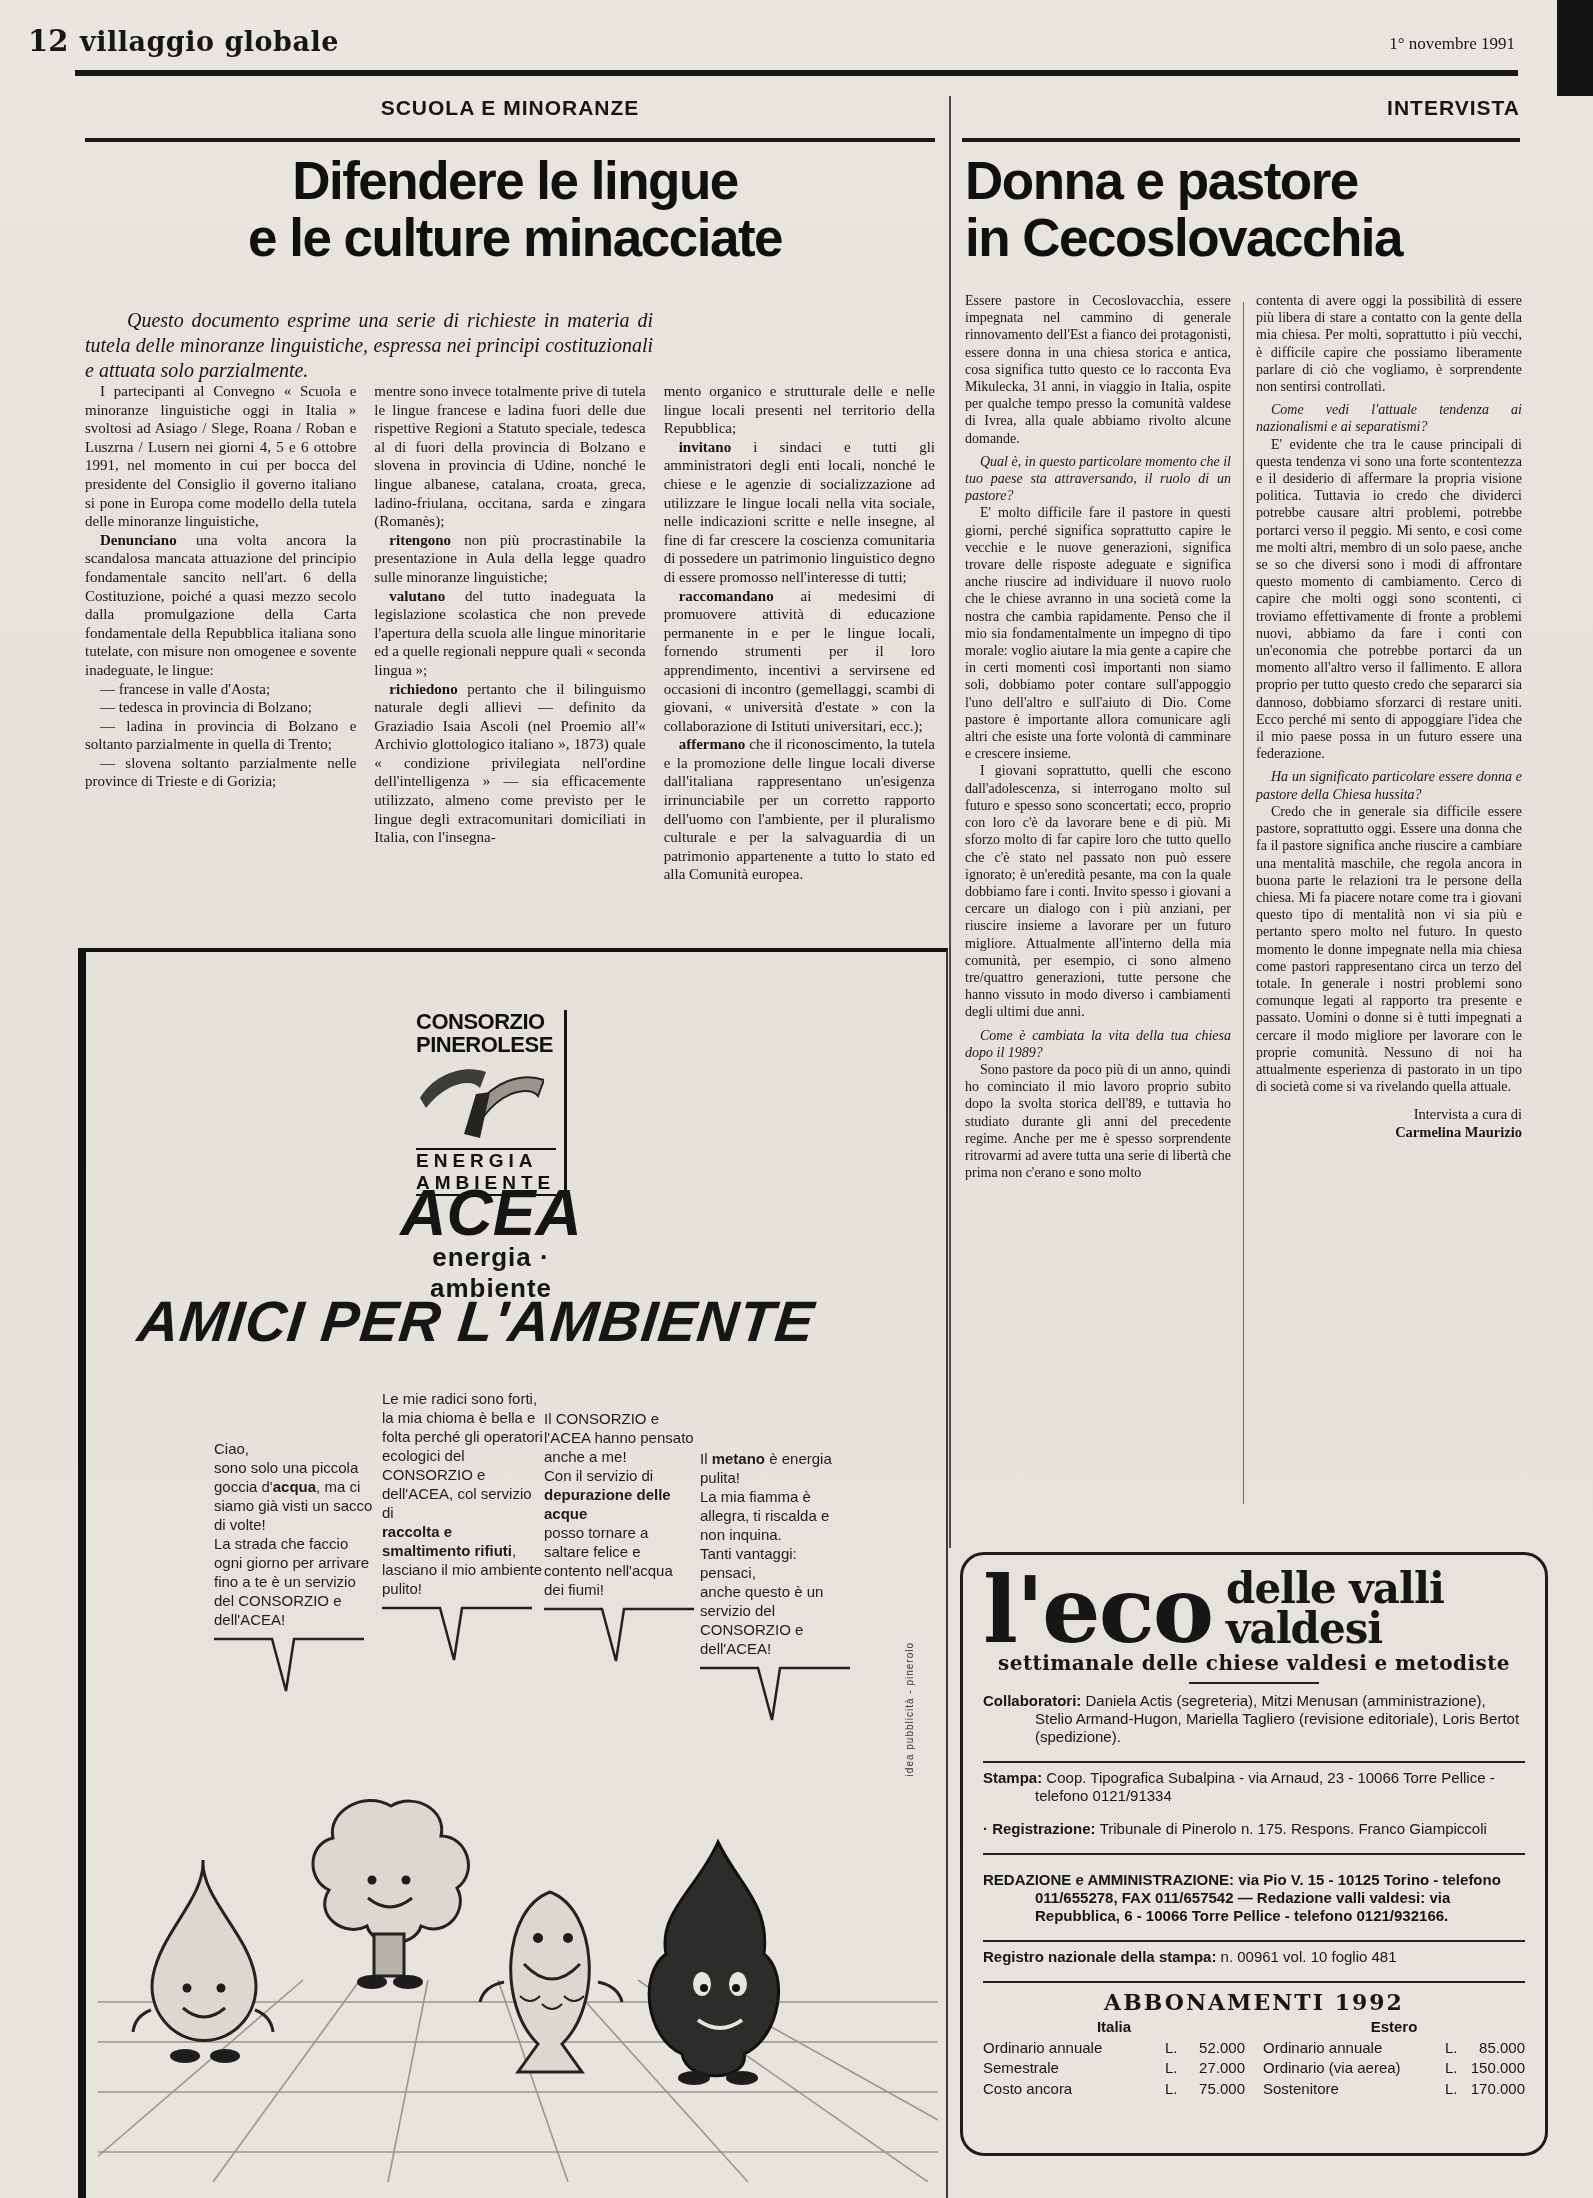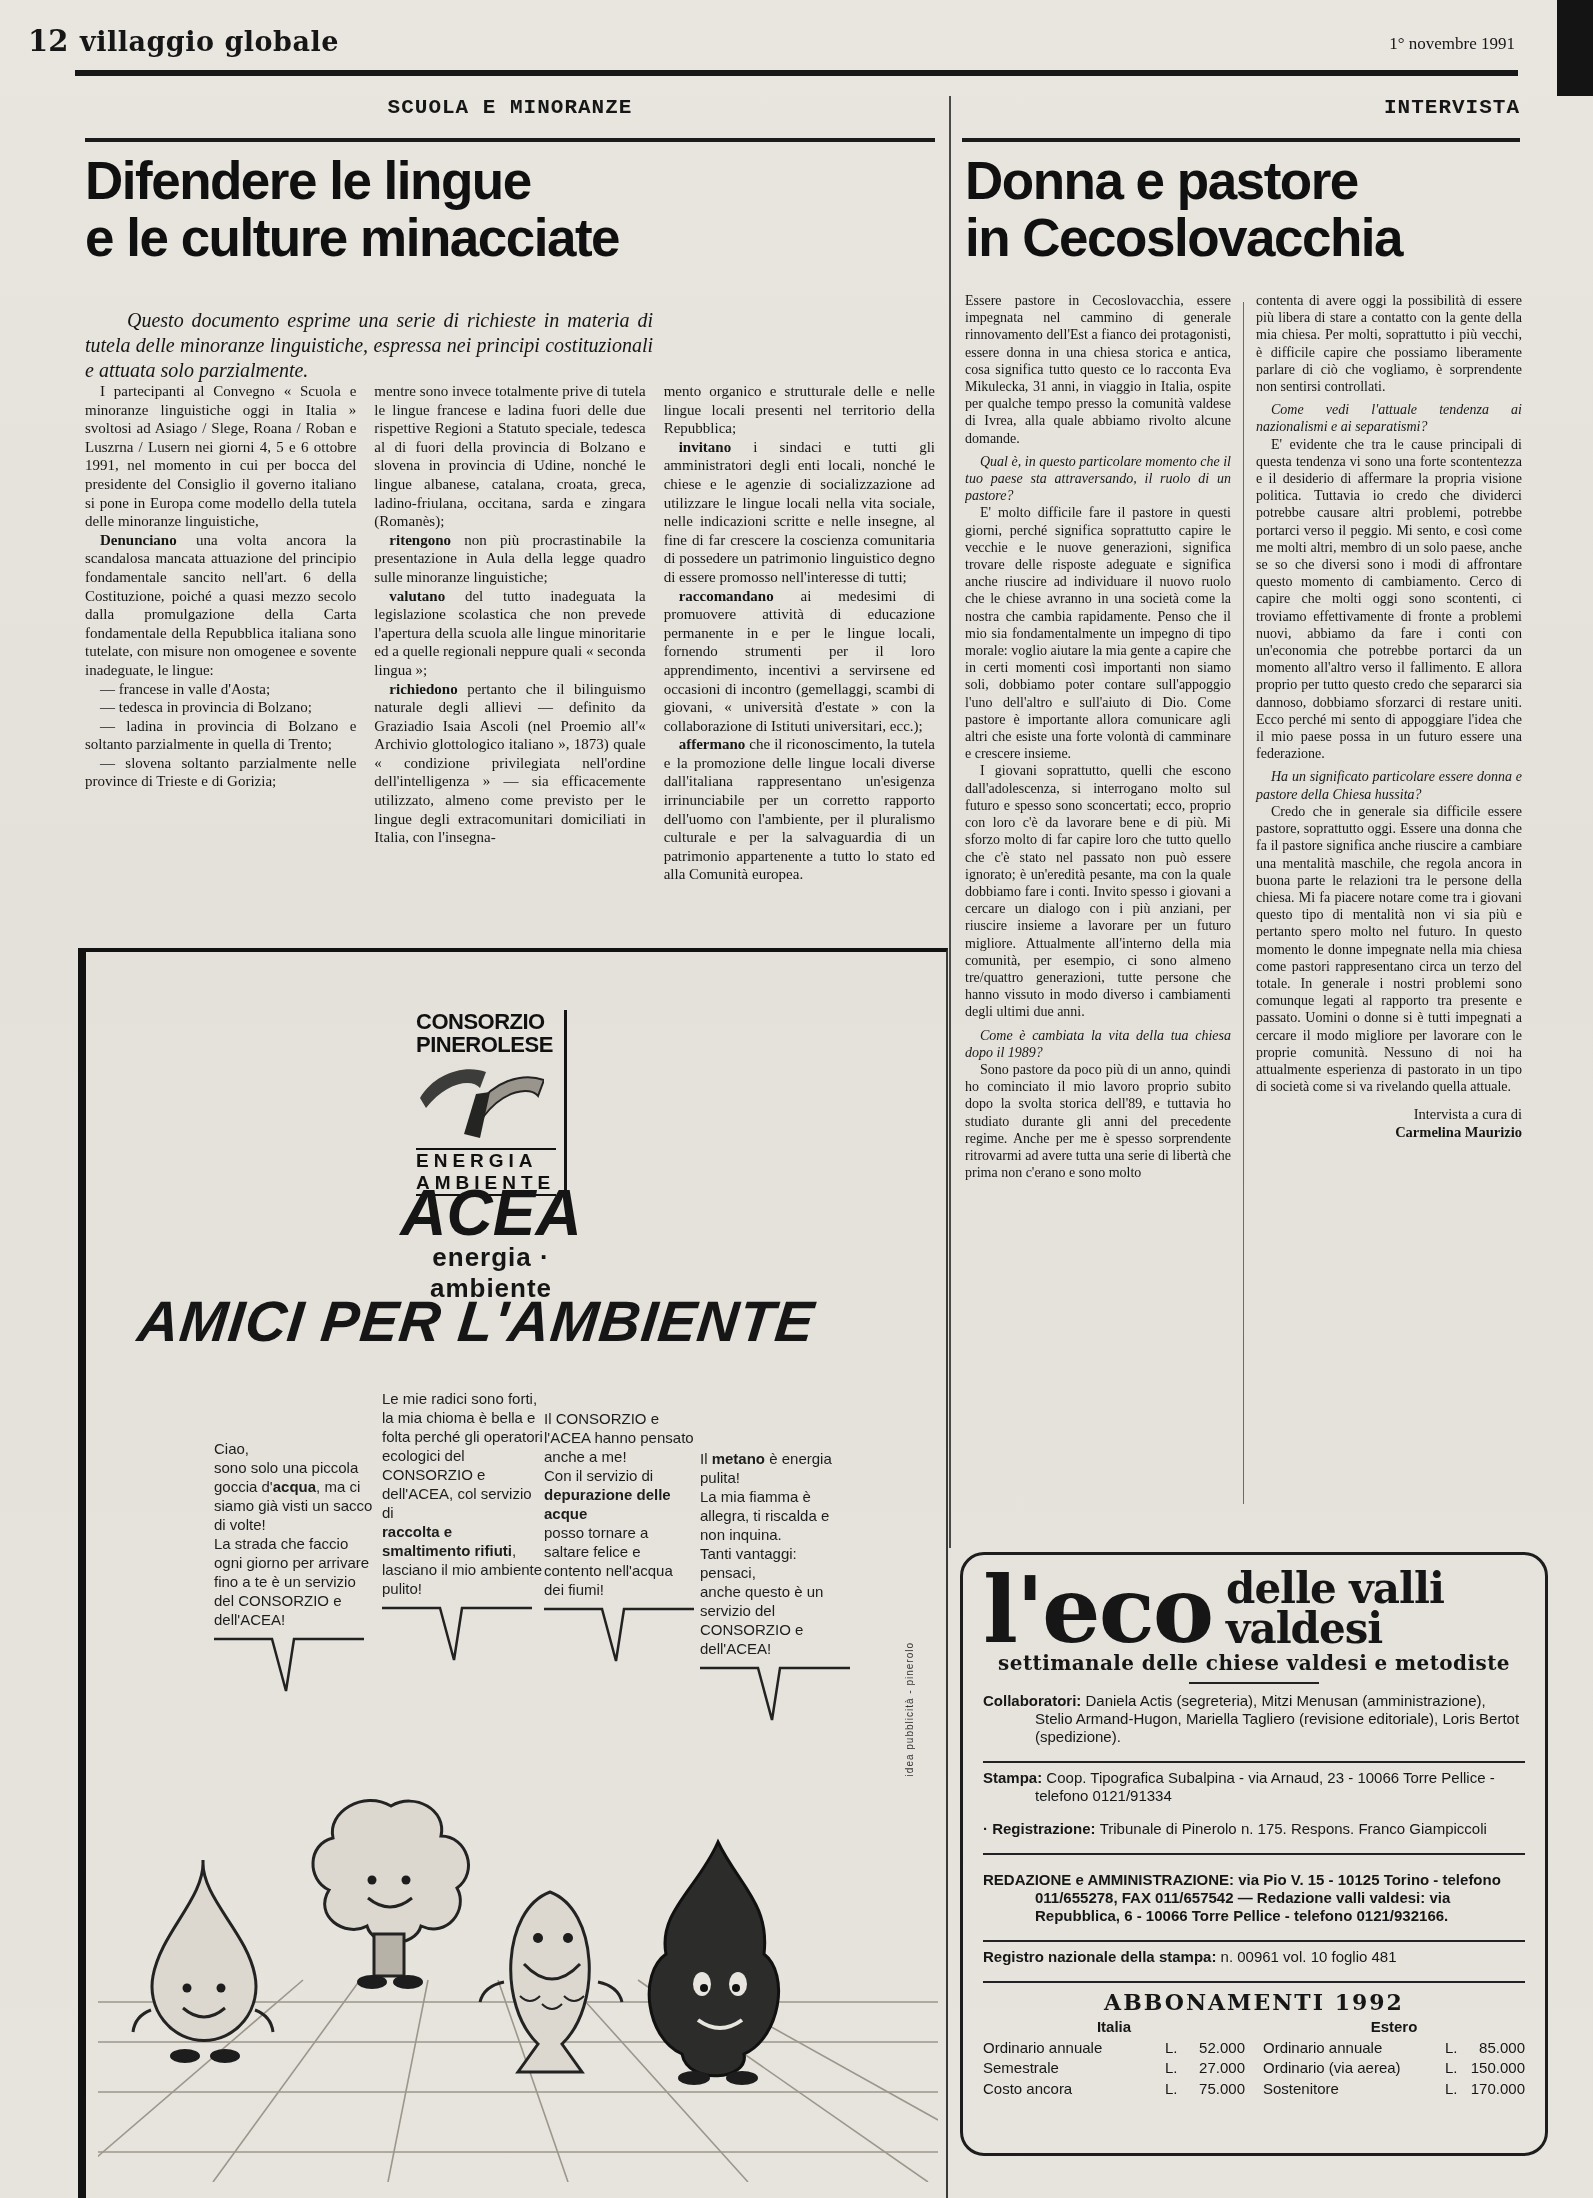--- a/index.html
+++ b/index.html
@@ -7,30 +7,30 @@
         background:linear-gradient(180deg,#e9e6e0 0%,#e4e1da 40%,#e7e4dd 100%);
         font-family:"Liberation Serif",serif;color:#161616;overflow:hidden;}
   .scan-corner{position:absolute;right:0;top:0;width:36px;height:96px;background:#141414;}
   
   .masthead{position:absolute;left:0;top:18px;width:100%;height:50px;}
   .pageno{position:absolute;left:28px;top:6px;font-size:29px;font-weight:bold;font-family:"DejaVu Serif",serif;}
   .paper-name{position:absolute;left:80px;top:8px;font-size:27px;font-weight:bold;font-family:"DejaVu Serif",serif;letter-spacing:.5px;}
   .issue-date{position:absolute;right:78px;top:16px;font-size:17px;}
   .mast-rule{position:absolute;left:75px;top:70px;width:1443px;height:6px;background:#171717;}
   
-  .kicker{position:absolute;font-family:Liberation Mono, monospace;font-weight:bold;font-size:21px;letter-spacing:1px;}
+  .kicker{position:absolute;font-family:Liberation Sans, sans-serif;font-weight:bold;font-size:21px;letter-spacing:1px;}
   .kicker-left{left:85px;top:96px;width:850px;text-align:center;}
   .kicker-right{left:962px;top:96px;width:558px;text-align:right;}
   .kicker-rule{position:absolute;height:4px;background:#1b1b1b;top:138px;}
   .kr-left{left:85px;width:850px;}
   .kr-right{left:962px;width:558px;}
   
   .headline{position:absolute;top:152px;font-family:"Liberation Sans",sans-serif;font-weight:bold;
             font-size:53px;line-height:57px;letter-spacing:-1.5px;color:#101010;}
-  .hl-left{left:85px;width:860px;}
+  .hl-left{left:85px;width:860px;text-align:center;}
   .hl-right{left:965px;width:570px;}
   
   .intro{position:absolute;left:85px;top:288px;width:568px;font-style:italic;font-size:20px;
          line-height:25px;text-align:justify;}
   .intro .ind{display:inline-block;width:42px;}
   .cols3{position:absolute;left:85px;top:382px;width:850px;height:560px;display:flex;gap:18px;overflow:hidden;}
   .cols3 .col{flex:1;font-size:15px;line-height:18.6px;text-align:justify;}
   
   .cols2{position:absolute;left:965px;top:292px;width:558px;height:1252px;display:flex;overflow:hidden;}
   .cols2 .col{width:266px;font-size:14px;line-height:17.2px;text-align:justify;}

